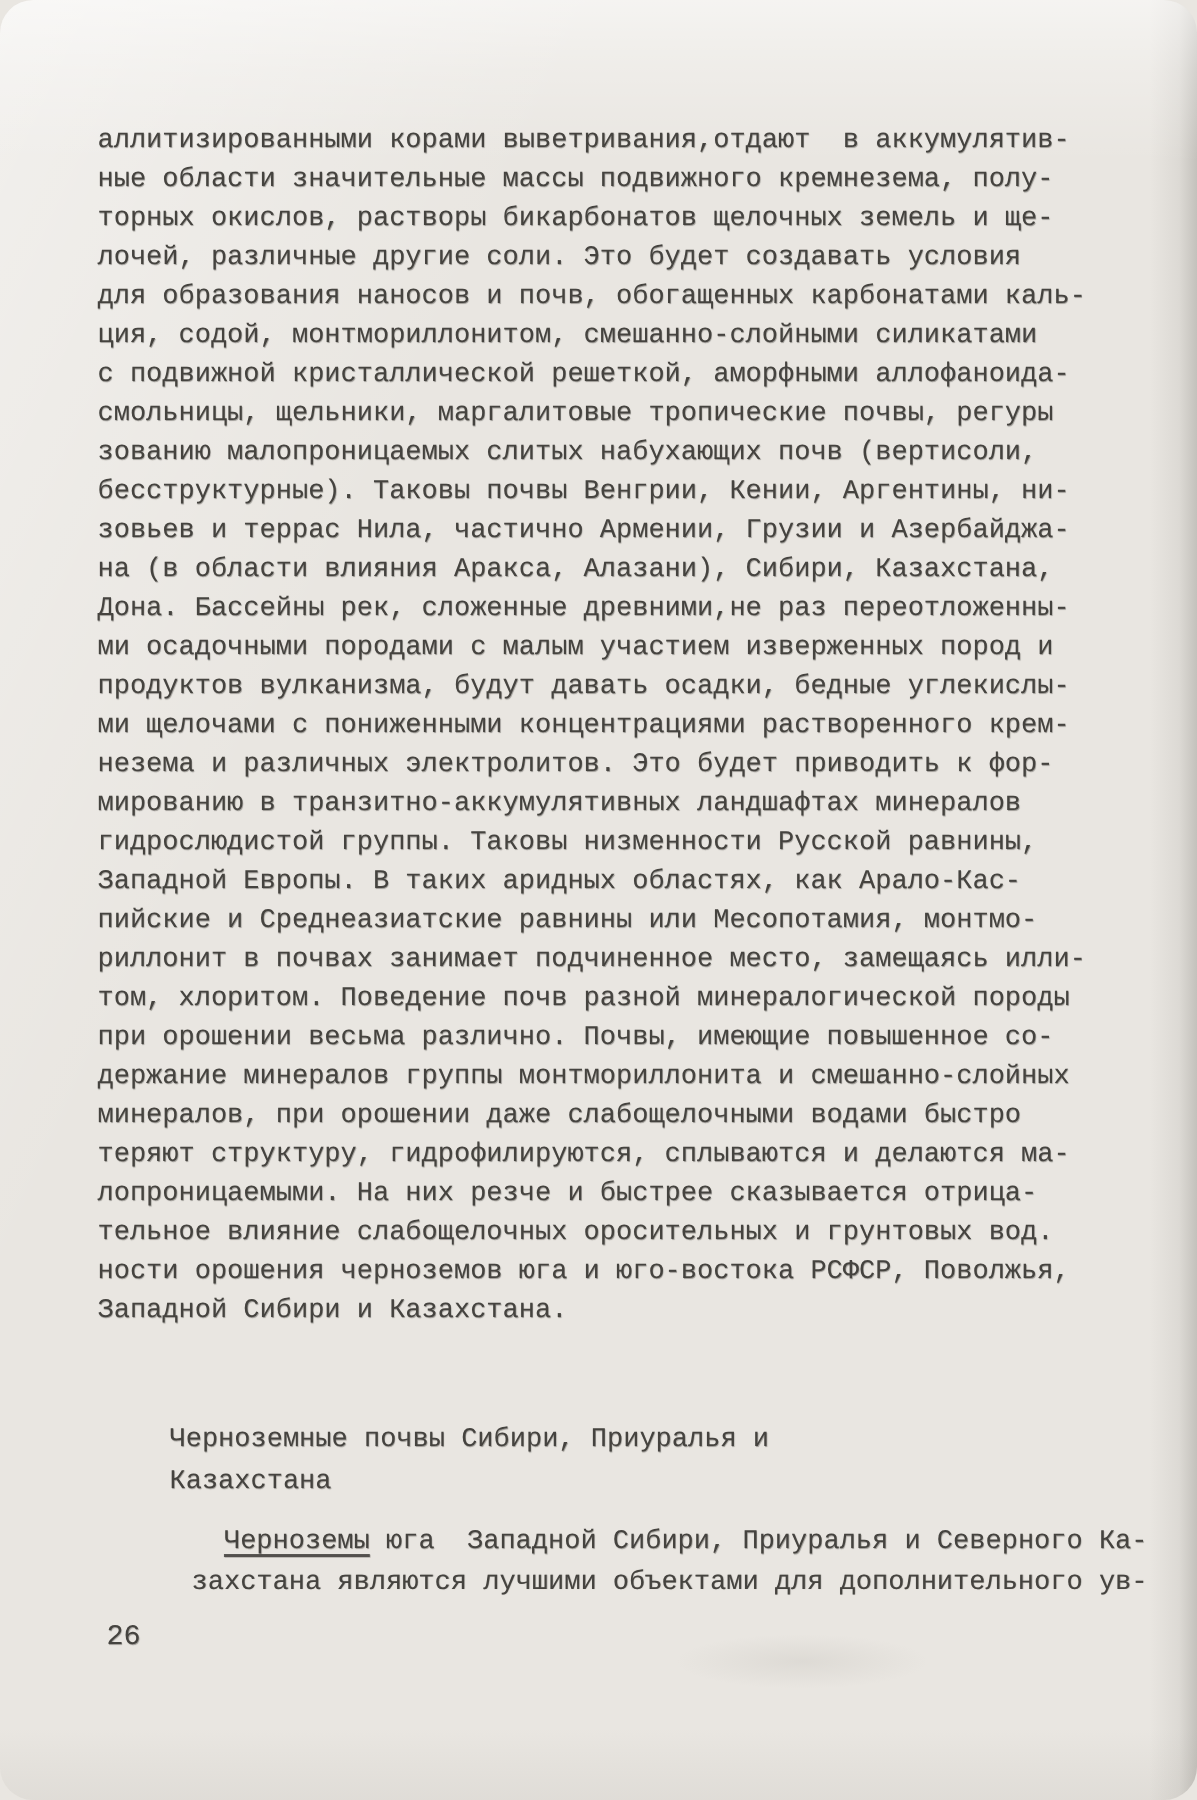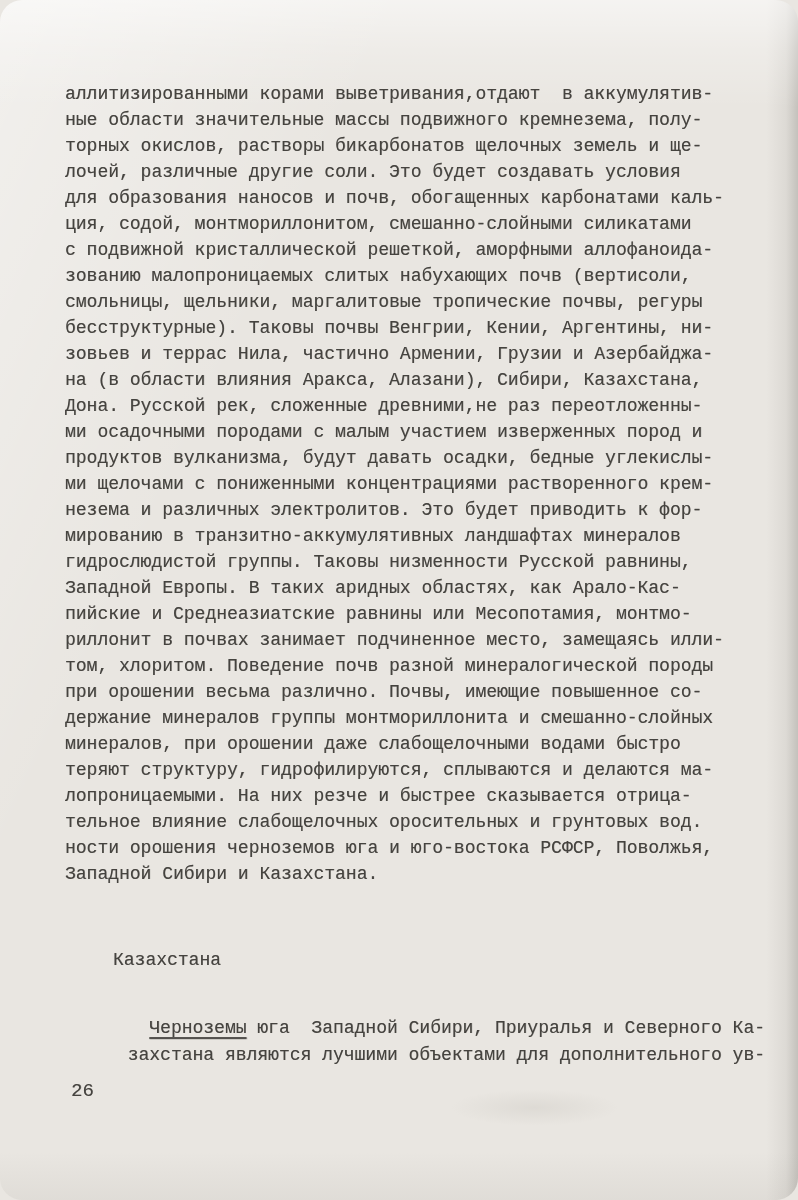--- a/index.html
+++ b/index.html
@@ -82,26 +82,26 @@
 <div class="scan-page">
 
   <div class="para1 ink">
     <div class="tline">аллитизированными корами выветривания,отдают  в аккумулятив-</div>
     <div class="tline">ные области значительные массы подвижного кремнезема, полу-</div>
     <div class="tline">торных окислов, растворы бикарбонатов щелочных земель и ще-</div>
     <div class="tline">лочей, различные другие соли. Это будет создавать условия</div>
     <div class="tline">для образования наносов и почв, обогащенных карбонатами каль-</div>
     <div class="tline">ция, содой, монтмориллонитом, смешанно-слойными силикатами</div>
     <div class="tline">с подвижной кристаллической решеткой, аморфными аллофаноида-</div>
+    <div class="tline">смольницы, щельники, маргалитовые тропические почвы, регуры</div>
     <div class="tline">зованию малопроницаемых слитых набухающих почв (вертисоли,</div>
-    <div class="tline">смольницы, щельники, маргалитовые тропические почвы, регуры</div>
     <div class="tline">бесструктурные). Таковы почвы Венгрии, Кении, Аргентины, ни-</div>
     <div class="tline">зовьев и террас Нила, частично Армении, Грузии и Азербайджа-</div>
     <div class="tline">на (в области влияния Аракса, Алазани), Сибири, Казахстана,</div>
-    <div class="tline">Дона. Русской рек, сложенные древними,не раз переотложенны-</div>
+    <div class="tline">Дона. Бассейны рек, сложенные древними,не раз переотложенны-</div>
     <div class="tline">ми осадочными породами с малым участием изверженных пород и</div>
     <div class="tline">продуктов вулканизма, будут давать осадки, бедные углекислы-</div>
     <div class="tline">ми щелочами с пониженными концентрациями растворенного крем-</div>
     <div class="tline">незема и различных электролитов. Это будет приводить к фор-</div>
     <div class="tline">мированию в транзитно-аккумулятивных ландшафтах минералов</div>
     <div class="tline">гидрослюдистой группы. Таковы низменности Русской равнины,</div>
     <div class="tline">Западной Европы. В таких аридных областях, как Арало-Кас-</div>
     <div class="tline">пийские и Среднеазиатские равнины или Месопотамия, монтмо-</div>
     <div class="tline">риллонит в почвах занимает подчиненное место, замещаясь илли-</div>
     <div class="tline">том, хлоритом. Поведение почв разной минералогической породы</div>
@@ -109,20 +109,21 @@
     <div class="tline">держание минералов группы монтмориллонита и смешанно-слойных</div>
     <div class="tline">минералов, при орошении даже слабощелочными водами быстро</div>
     <div class="tline">теряют структуру, гидрофилируются, сплываются и делаются ма-</div>
     <div class="tline">лопроницаемыми. На них резче и быстрее сказывается отрица-</div>
     <div class="tline">тельное влияние слабощелочных оросительных и грунтовых вод.</div>
     <div class="tline">ности орошения черноземов юга и юго-востока РСФСР, Поволжья,</div>
     <div class="tline">Западной Сибири и Казахстана.</div>
   </div>
 
   <div class="section-heading ink">
+    <div class="tline">Черноземные почвы Сибири, Приуралья и</div>
     <div class="tline">Казахстана</div>
   </div>
 
   <div class="para2 ink">
     <div class="tline"><span class="indent"></span><span class="u-word">Черноземы</span><span> юга  Западной Сибири, Приуралья и Северного Ка-</span></div>
     <div class="tline">захстана являются лучшими объектами для дополнительного ув-</div>
   </div>
 
   <div class="page-number ink">26</div>
 

